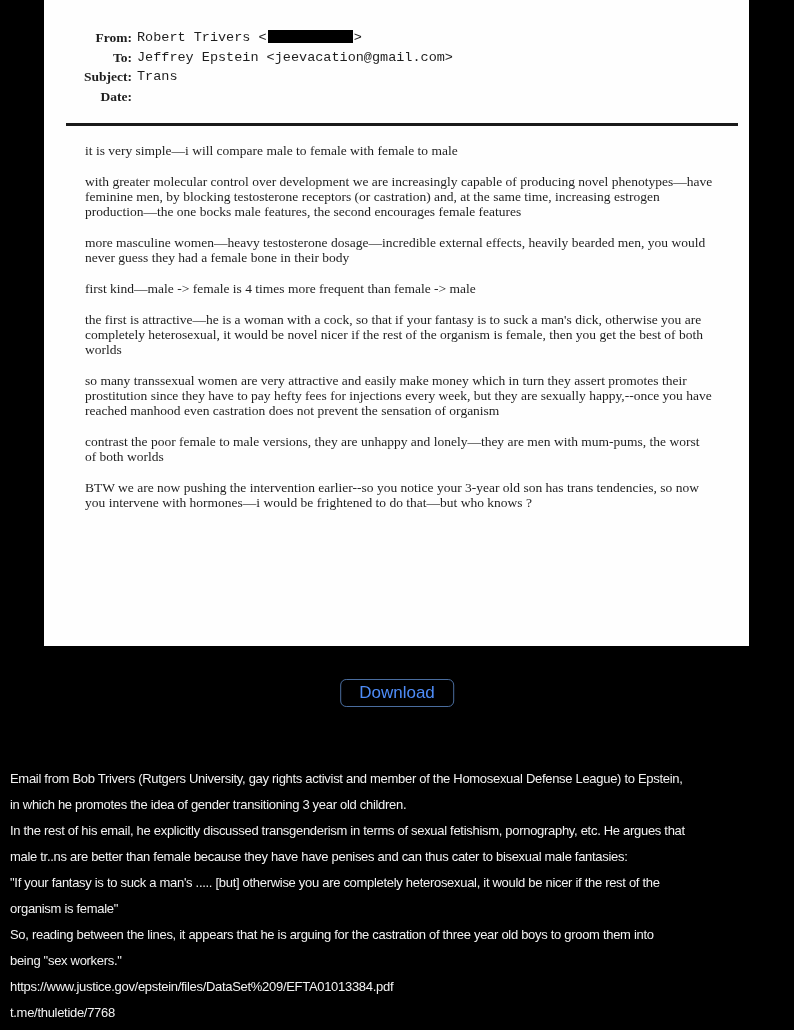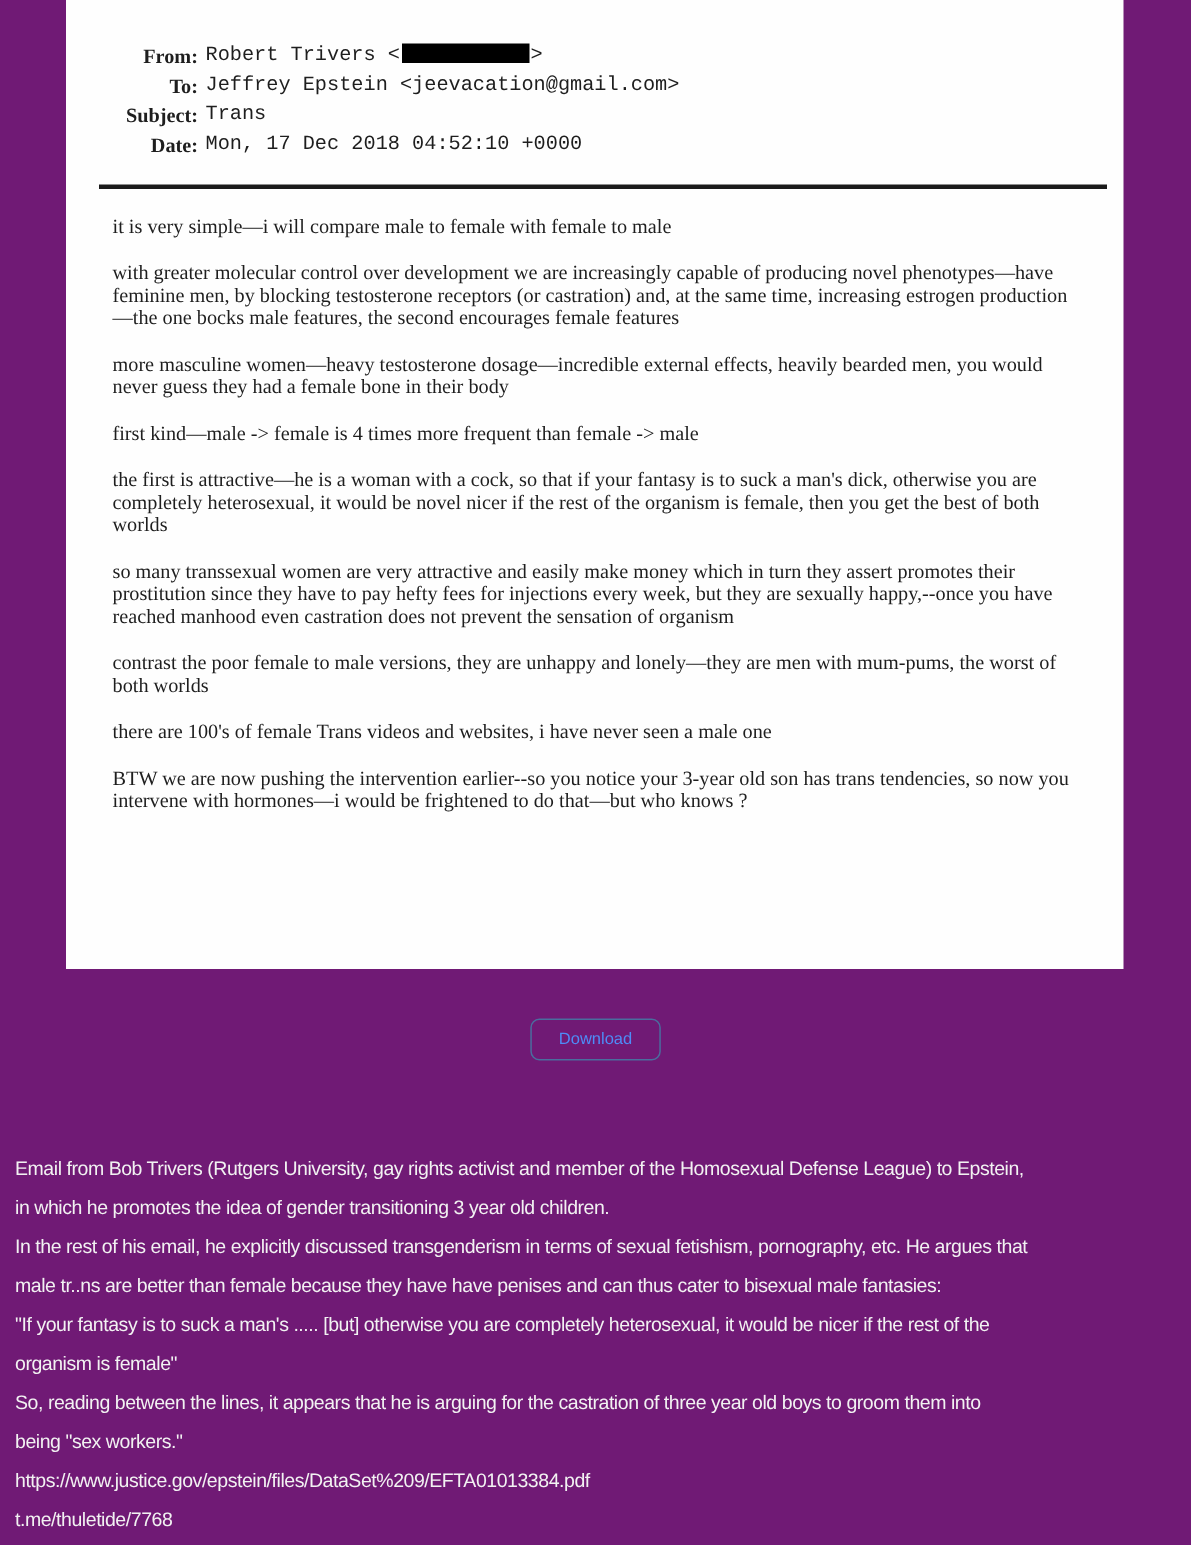--- a/index.html
+++ b/index.html
@@ -3,21 +3,21 @@
 <meta charset="utf-8">
 <style>
   * { box-sizing: border-box; margin: 0; padding: 0; }
   html, body { margin: 0; padding: 0; }
   body { font-family: "Liberation Sans", sans-serif; }
 
   .page {
     position: relative;
     width: 794px;
     height: 1030px;
-    background: #701a75;
+    background: #000000;
     overflow: hidden;
   }
 
   
   .document {
     position: absolute;
     left: 44px;
     top: 0;
     width: 705px;
     height: 646px;
@@ -47,40 +47,40 @@
     vertical-align: -2px;
     margin: 0 1px;
   }
 
   .rule {
     margin: 17px 11px 0 22px;
     border-top: 3px solid #1a1a1a;
   }
 
   .email-body {
-    padding: 17px 36px 0 31px;
+    padding: 17px 36px 0 41px;
     font-size: 13.5px;
     line-height: 15px;
   }
   .email-body p { margin: 0 0 16px 0; }
 
   
   .download-btn {
     position: absolute;
     top: 679px;
     left: 50%;
     transform: translateX(-50%);
     height: 28px;
     padding: 0 18px;
     background: transparent;
     border: 1px solid #4a6d9e;
     border-radius: 6px;
     color: #4e8cf7;
     font-family: "Liberation Sans", sans-serif;
-    font-size: 11px;
+    font-size: 17px;
     cursor: pointer;
   }
 
   
   .caption {
     position: absolute;
     left: 10px;
     top: 766px;
     width: 784px;
     color: #f2f2f2;
@@ -105,35 +105,33 @@
       <div class="hdr-row">
         <span class="hdr-label">To:</span>
         <span class="hdr-value">Jeffrey Epstein &lt;jeevacation@gmail.com&gt;</span>
       </div>
       <div class="hdr-row">
         <span class="hdr-label">Subject:</span>
         <span class="hdr-value">Trans</span>
       </div>
       <div class="hdr-row">
         <span class="hdr-label">Date:</span>
-        <span class="hdr-value">Mon, 17 Dec 2018 04:52:10 +0000</span>
       </div>
     </div>
 
     <div class="rule"></div>
 
     <div class="email-body">
       <p>it is very simple—i will compare male to female with female to male</p>
       <p>with greater molecular control over development we are increasingly capable of producing novel phenotypes—have feminine men, by blocking testosterone receptors (or castration) and, at the same time, increasing estrogen production—the one bocks male features, the second encourages female features</p>
       <p>more masculine women—heavy testosterone dosage—incredible external effects, heavily bearded men, you would never guess they had a female bone in their body</p>
       <p>first kind—male -&gt; female is 4 times more frequent than female -&gt; male</p>
       <p>the first is attractive—he is a woman with a cock, so that if your fantasy is to suck a man's dick, otherwise you are completely heterosexual, it would be novel nicer if the rest of the organism is female, then you get the best of both worlds</p>
       <p>so many transsexual women are very attractive and easily make money which in turn they assert promotes their prostitution since they have to pay hefty fees for injections every week, but they are sexually happy,--once you have reached manhood even castration does not prevent the sensation of organism</p>
       <p>contrast the poor female to male versions, they are unhappy and lonely—they are men with mum-pums, the worst of both worlds</p>
-      <p>there are 100's of female Trans videos and websites, i have never seen a male one</p>
       <p>BTW we are now pushing the intervention earlier--so you notice your 3-year old son has trans tendencies, so now you intervene with hormones—i would be frightened to do that—but who knows ?</p>
     </div>
 
   </div>
 
   <button class="download-btn">Download</button>
 
   <div class="caption">
     <div>Email from Bob Trivers (Rutgers University, gay rights activist and member of the Homosexual Defense League) to Epstein,</div>
     <div>in which he promotes the idea of gender transitioning 3 year old children.</div>

